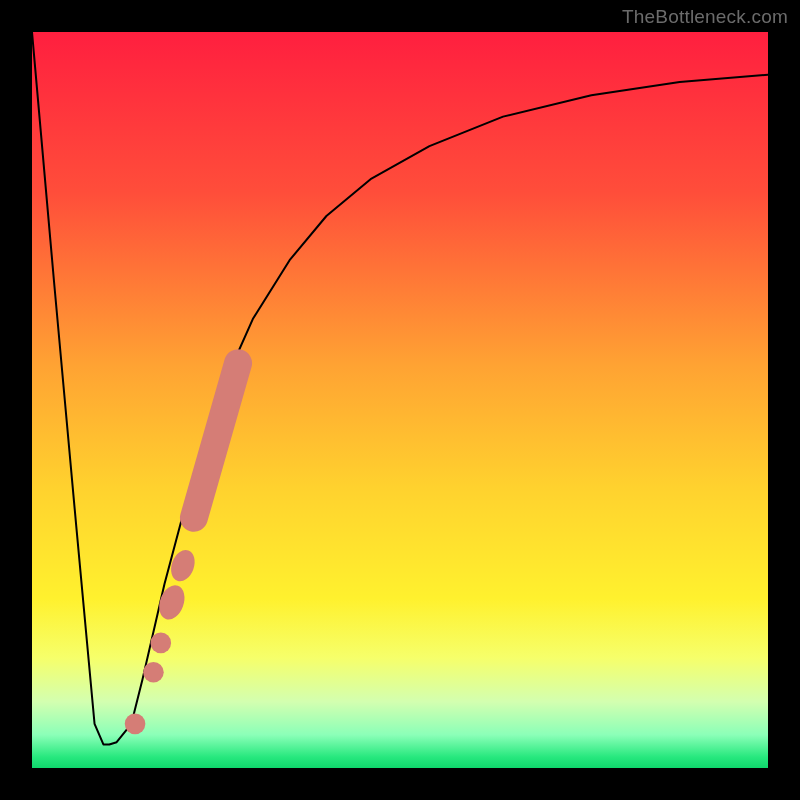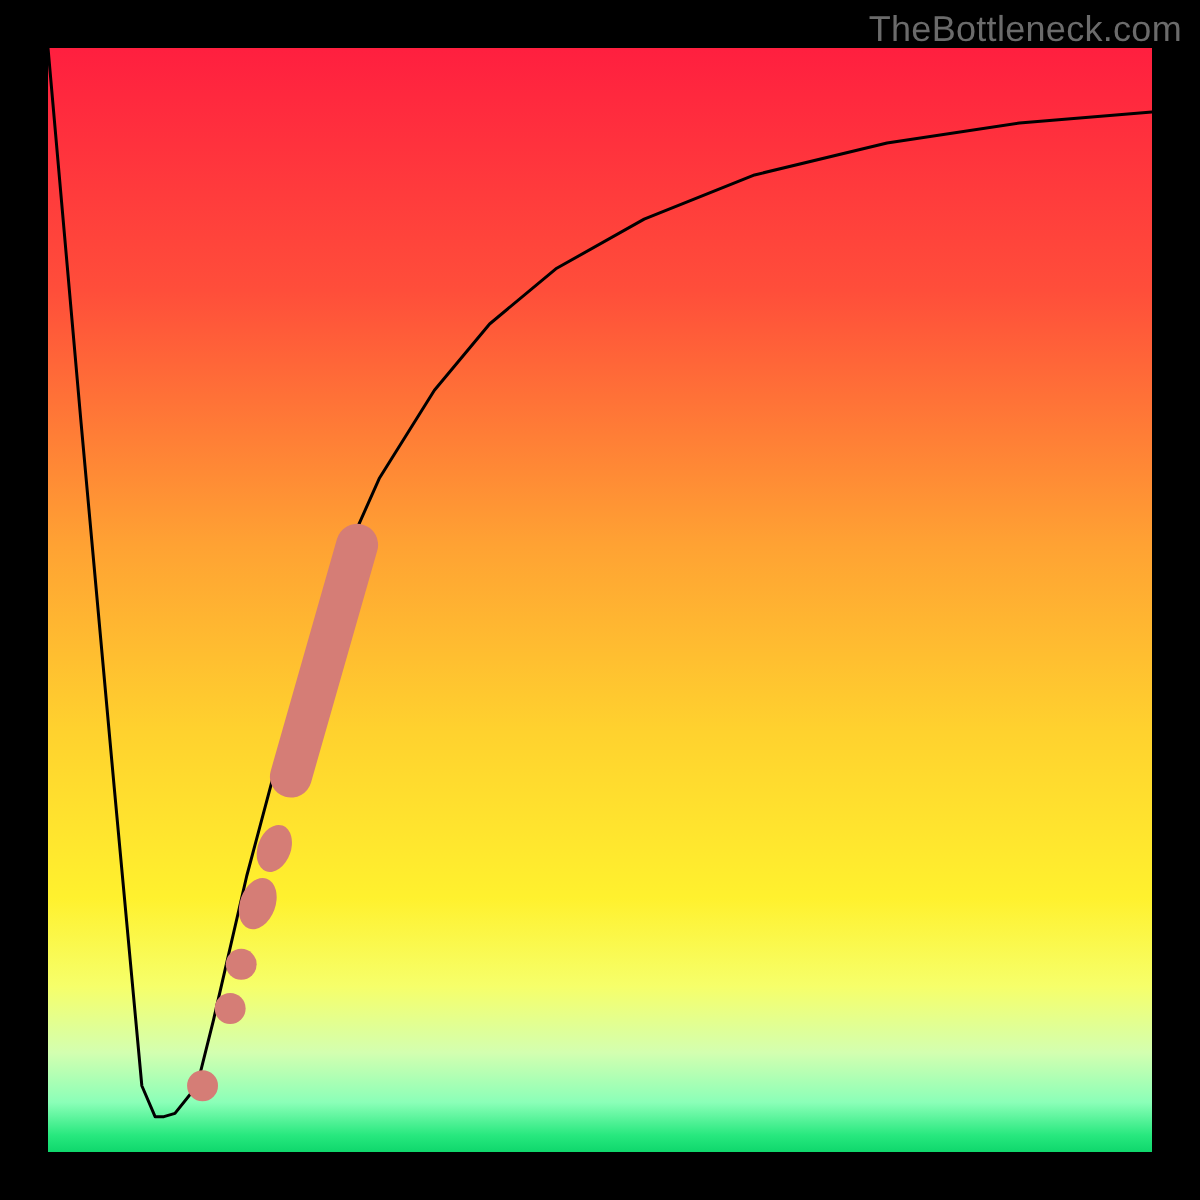--- a/index.html
+++ b/index.html
@@ -25,21 +25,21 @@
     top: 32px;
     width: 736px;
     height: 736px;
     overflow: hidden;
   }
   .watermark {
     position: absolute;
     top: 6px;
     right: 12px;
     color: #6b6b6b;
-    font-size: 24px;
+    font-size: 19px;
     font-weight: 400;
     letter-spacing: 0.2px;
     z-index: 4;
   }
   svg {
     display: block;
   }
 </style>
 </head>
 <body>

